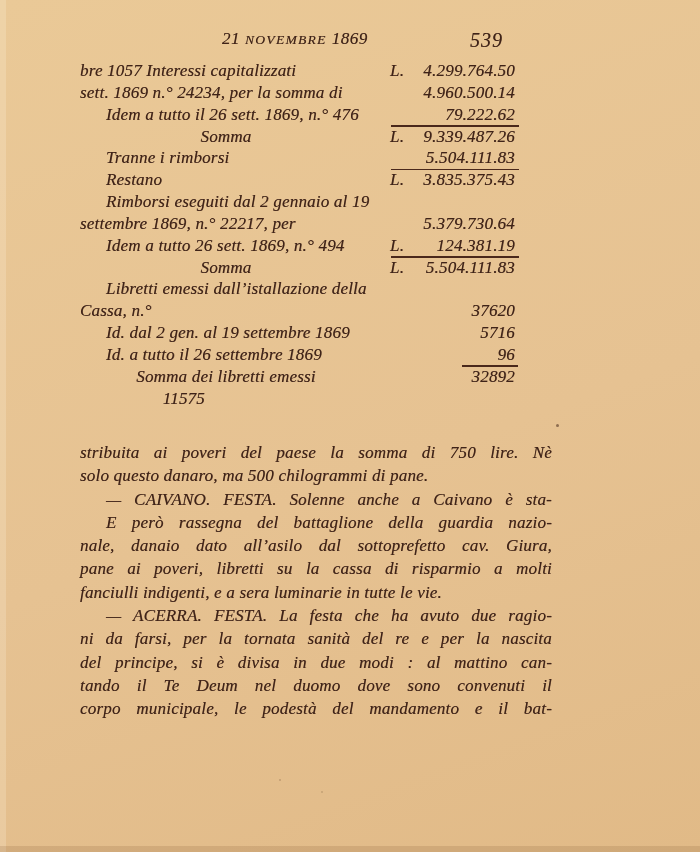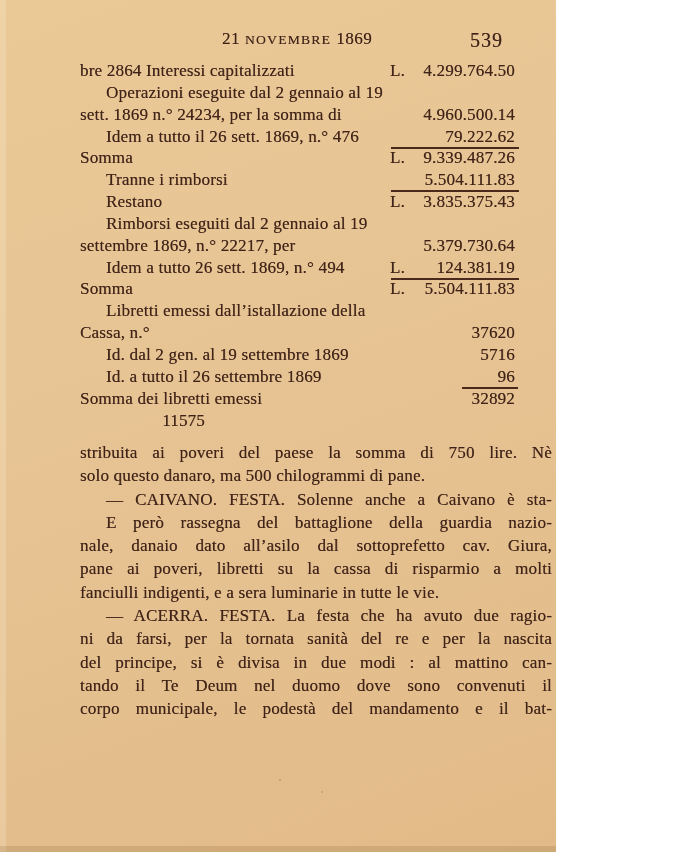--- a/index.html
+++ b/index.html
@@ -1,26 +1,27 @@
 <!DOCTYPE html>
 <html><head>
 <meta charset="utf-8">
 <style>
   * { box-sizing: border-box; }
   html, body { margin: 0; padding: 0; }
   .page {
     position: relative;
-    width: 556px;
+    width: 700px;
     height: 852px;
     background: linear-gradient(160deg, #eac997 0%, #e6c292 55%, #e1ba87 100%);
     font-family: "Liberation Serif", "DejaVu Serif", serif;
     color: #3f2318;
     overflow: hidden;
     letter-spacing: 0.2px;
     text-shadow: 0.3px 0.2px 0 rgba(63,35,24,0.55);
+    font-style: italic;
   }
   .page::before {
     content: ""; position: absolute; left: 0; top: 0; bottom: 0; width: 6px;
     background: rgba(255,246,226,0.22); pointer-events: none;
   }
   .page::after {
     content: ""; position: absolute; left: 0; right: 0; bottom: 0; height: 6px;
     background: rgba(120,75,35,0.16); pointer-events: none;
   }
   .header-date {
@@ -32,21 +33,21 @@
     position: absolute; left: 470px; top: 29px;
     font-size: 20px; letter-spacing: 1px;
   }
   .ledger {
     position: absolute; left: 80px; top: 61px; width: 435px;
     font-size: 17px;
   }
   .row { display: flex; align-items: baseline; height: 21.85px; white-space: nowrap; }
   .lbl { flex: 1 1 auto; overflow: visible; }
   .row.in  .lbl { padding-left: 26px; }
-  .row.right .lbl { text-align: left; padding-right: 18px; }
+  .row.right .lbl { text-align: center; padding-right: 18px; }
   .val { flex: none; width: 125px; display: flex; justify-content: space-between; position: relative; }
   .val .num { margin-left: auto; text-align: center; }
   .rule { position: absolute; bottom: -2px; height: 1.8px; background: #4a281b; }
   .rule.wide   { right: -4px; width: 128px; }
   .rule.narrow { right: -3px; width: 56px; }
   .body-text {
     position: absolute; left: 80px; top: 441px; width: 472px;
     font-size: 17px; line-height: 23.3px;
   }
   .pline { text-align: justify; text-align-last: justify; }
@@ -61,28 +62,25 @@
 <body>
 
 <div class="page">
 
   <div class="header-date"><span>21</span><span class="month">NOVEMBRE</span><span>1869</span></div>
 
   <div class="page-number">539</div>
 
   <div class="ledger">
       <div class="row flush">
-        <span class="lbl">bre 2864 Interessi capitalizzati</span>
+        <span class="lbl">bre 1057 Interessi capitalizzati</span>
         <span class="val">
           <span class="cur">L.</span>
           <span class="num">4.299.764.50</span>
         </span>
-      </div>
-      <div class="row in">
-        <span class="lbl">Operazioni eseguite dal 2 gennaio al 19</span>
       </div>
       <div class="row flush">
         <span class="lbl">sett. 1869 n.° 24234, per la somma di</span>
         <span class="val">
           <span class="num">4.960.500.14</span>
         </span>
       </div>
       <div class="row in">
         <span class="lbl">Idem a tutto il 26 sett. 1869, n.° 476</span>
         <span class="val">

